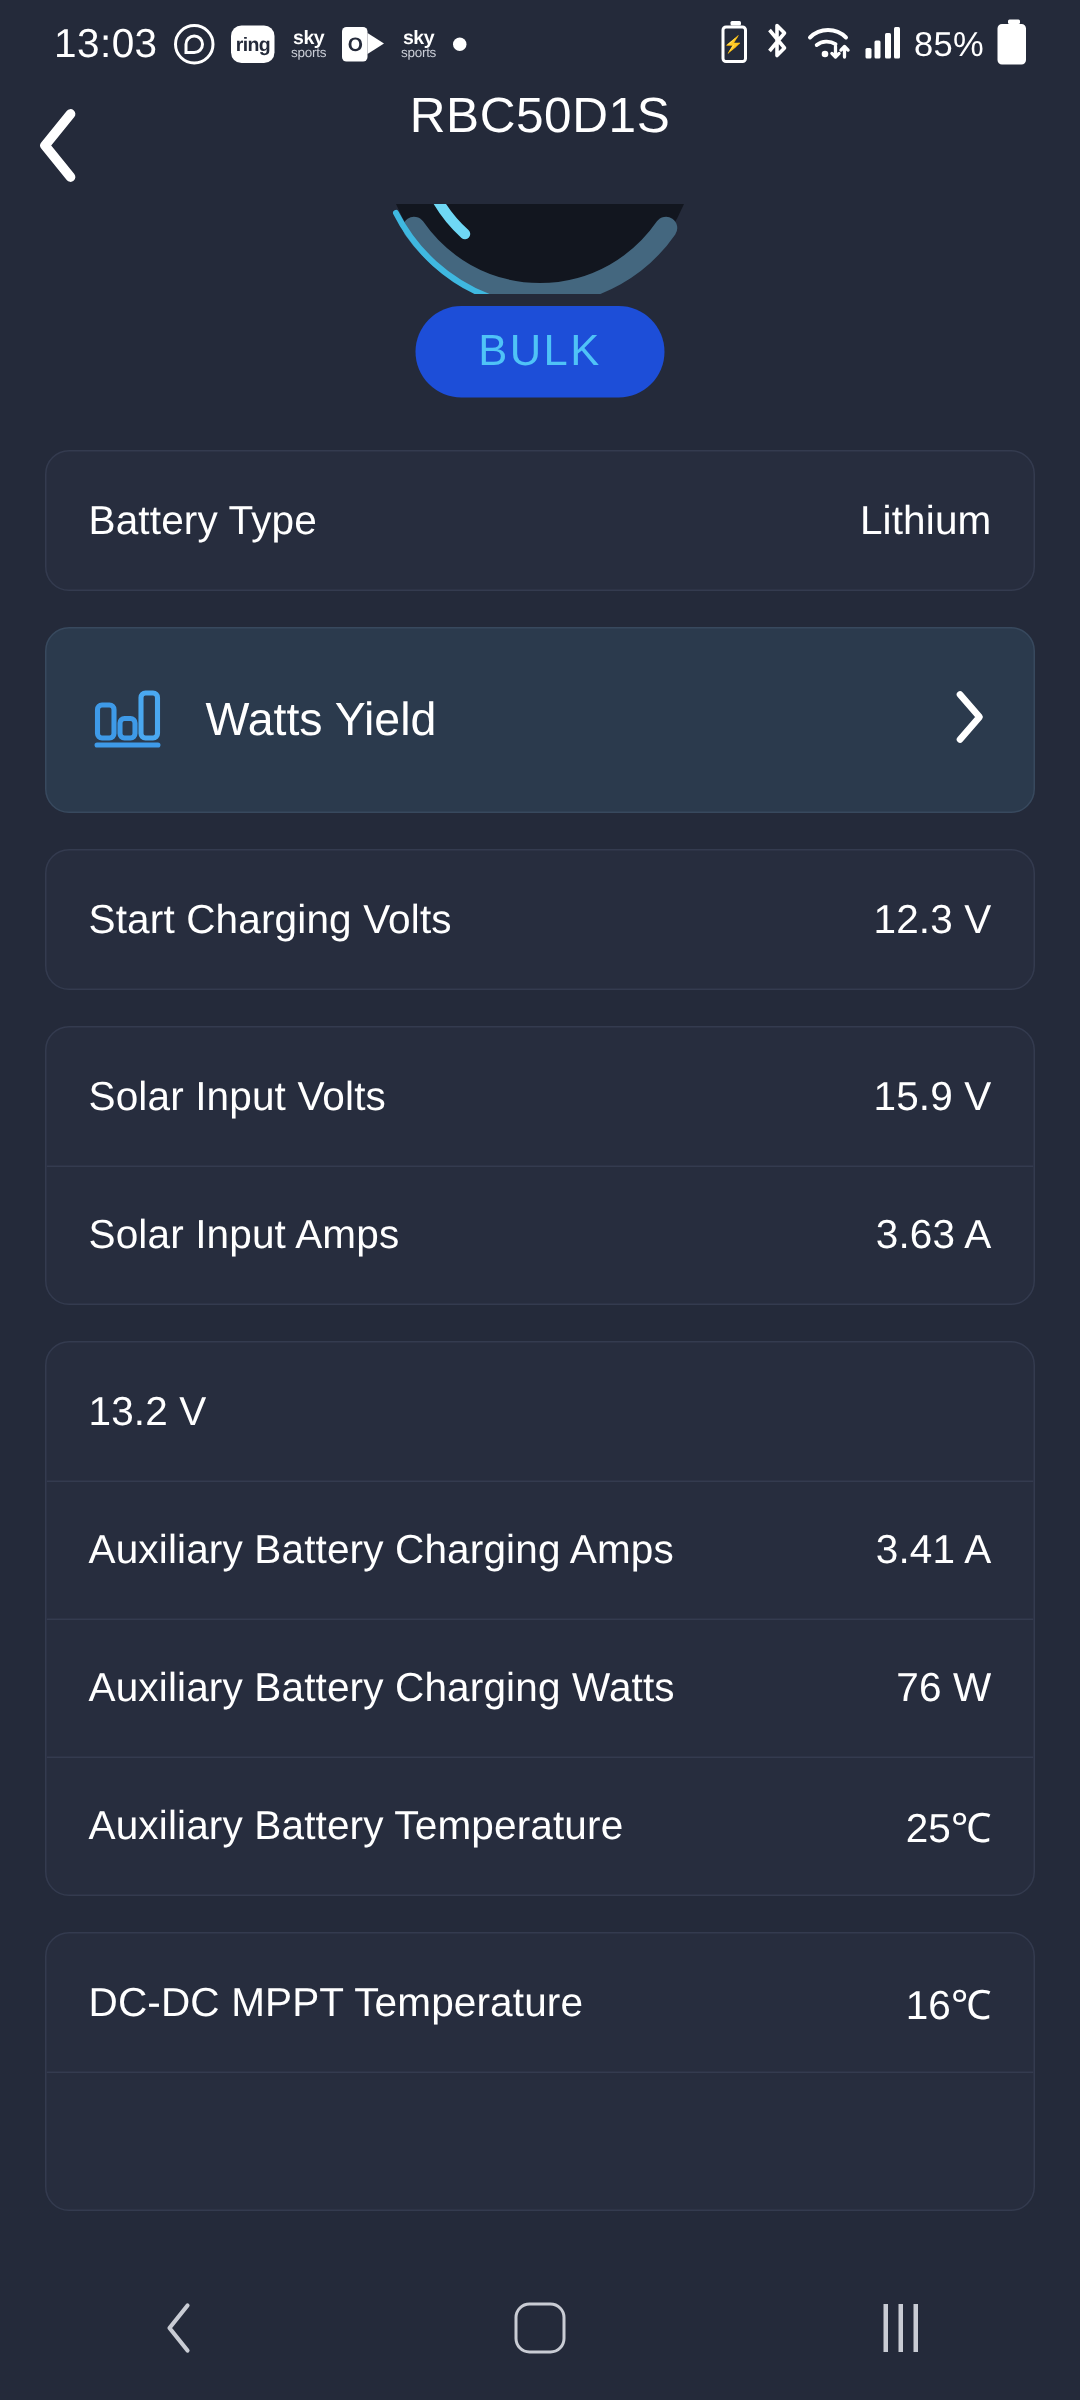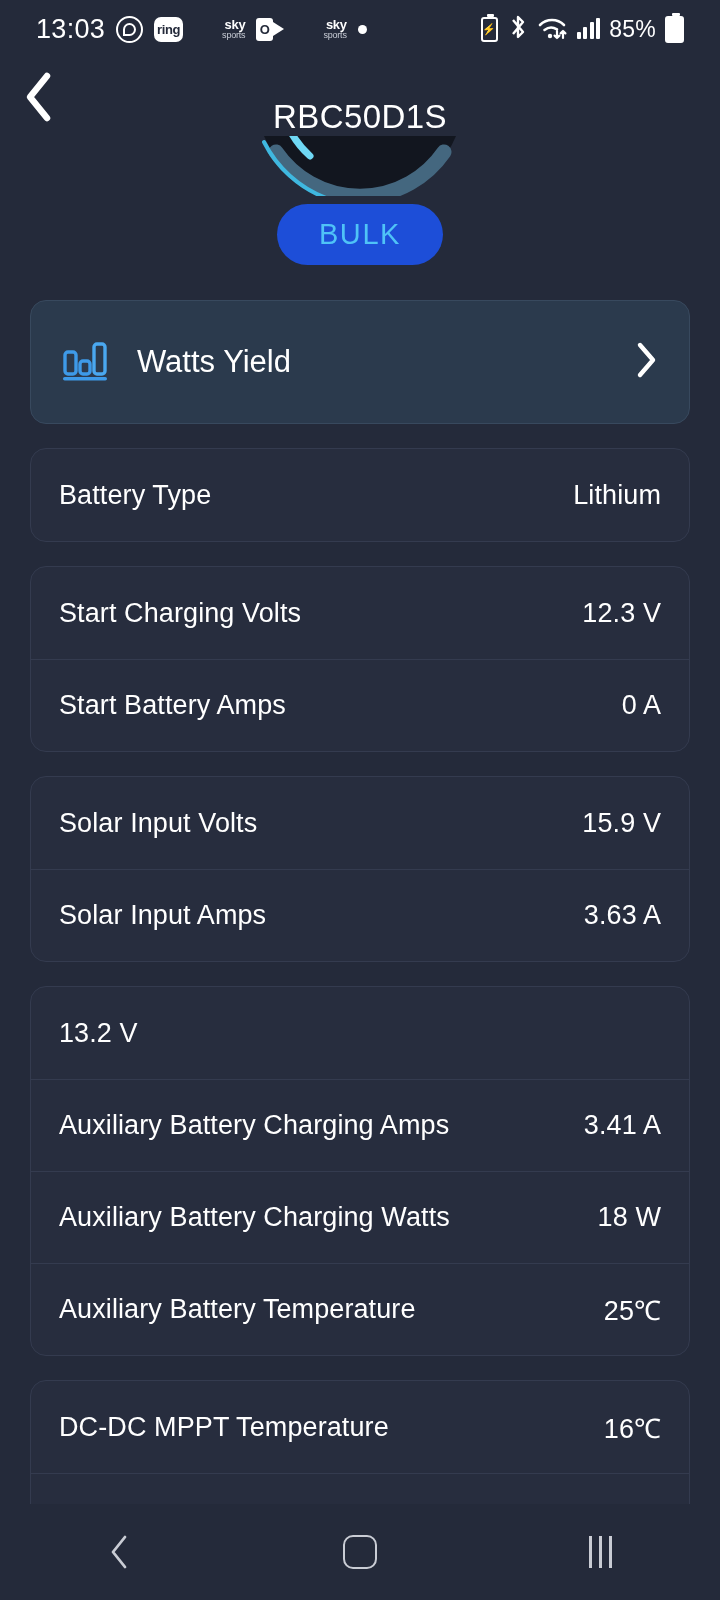--- a/index.html
+++ b/index.html
@@ -21,43 +21,43 @@
   .sb-time{ font-size:27px; font-weight:400; letter-spacing:.3px; }
 
   .ic{ display:inline-flex; align-items:center; justify-content:center; }
   .ic-wa{ width:27px; height:27px; border:2.4px solid #fff; border-radius:50%; position:relative; }
   .ic-wa:after{ content:""; position:absolute; width:9px; height:9px; border:2.4px solid #fff;
      border-radius:50% 50% 50% 0; left:5px; top:5px; }
   .ic-ring{
     width:29px; height:25px; background:#fff; border-radius:7px; color:#242a3a;
     font-size:13px; font-weight:700; letter-spacing:-.4px;
   }
-  .ic-sky{ line-height:.95; text-align:right; }
+  .ic-sky{ line-height:.95; text-align:center; }
   .ic-sky b{ display:block; font-size:13px; font-weight:700; letter-spacing:-.3px; }
-  .ic-sky i{ display:block; font-size:9px; font-style:normal; color:#c9cdd6; letter-spacing:-.2px;margin-left:28px; }
+  .ic-sky i{ display:block; font-size:9px; font-style:normal; color:#c9cdd6; letter-spacing:-.2px; }
   .ic-out{ width:28px; height:23px; position:relative; }
   .ic-out .o1{ position:absolute; left:0; top:0; width:17px; height:23px; background:#fff; border-radius:3px;
      color:#242a3a; font-size:13px; font-weight:700; display:flex; align-items:center; justify-content:center; }
   .ic-out .o2{ position:absolute; right:0; top:4px; width:0; height:0;
      border-top:7px solid transparent; border-bottom:7px solid transparent; border-left:11px solid #fff; }
   .ic-dot{ width:9px; height:9px; border-radius:50%; background:#fff; }
 
   .ic-batt-s{ width:17px; height:25px; border:2.3px solid #fff; border-radius:3px; position:relative; }
   .ic-batt-s:before{ content:""; position:absolute; top:-5px; left:4px; width:7px; height:3px; background:#fff; border-radius:1px;}
   .ic-batt-s:after{ content:"⚡"; position:absolute; inset:0; font-size:11px; color:#fff;
      display:flex; align-items:center; justify-content:center; }
   .ic-bt{ font-size:25px; line-height:1; }
   .ic-sig{ display:flex; align-items:flex-end; gap:2.5px; height:20px; }
   .ic-sig span{ width:4px; background:#fff; border-radius:1px; }
   .sb-pct{ font-size:23px; letter-spacing:.2px; }
   .ic-batt-b{ width:19px; height:27px; border:2.4px solid #fff; border-radius:3px; position:relative; background:#fff;}
   .ic-batt-b:before{ content:""; position:absolute; top:-5px; left:5px; width:8px; height:3px; background:#fff; border-radius:1px;}
 
   
-  .header{ height:78px; display:flex; align-items:flex-end; position:relative; }
+  .header{ height:78px; display:flex; align-items:flex-start; position:relative; }
   .back-btn{ width:78px; height:78px; display:flex; align-items:center; justify-content:center; }
   .page-title{
     position:absolute; left:0; right:0; text-align:center;
     font-size:33px; color:#ffffff; letter-spacing:.4px; pointer-events:none;
   }
 
   
   .gauge-wrap{ height:60px; display:flex; justify-content:center; overflow:hidden; position:relative; }
   .gauge{ position:absolute; top:-170px; }
 
@@ -168,20 +168,27 @@
     <path d="M 34 176 A 116 116 0 0 0 96 232" fill="none" stroke="#3fb8e0" stroke-width="4" stroke-linecap="round"></path>
     <path d="M 62 168 A 92 92 0 0 0 80 190" fill="none" stroke="#6fd8f5" stroke-width="7" stroke-linecap="round"></path>
   </svg>
 </div>
 
 <div class="badge-row">
   <div class="badge">BULK</div>
 </div>
 
 <div class="scroll">
+
+  <div class="card">
+    <div class="row">
+      <span class="row-label">Battery Type</span>
+      <span class="row-value">Lithium</span>
+    </div>
+  </div>
 
   <div class="card accent">
     <div class="row yield-row">
       <div class="yield-left">
         <span>
           <svg width="48" height="44" viewBox="0 0 48 44">
             <rect x="4" y="14" width="11" height="22" rx="3" fill="none" stroke="#3e9ae8" stroke-width="3.4"></rect>
             <rect x="19" y="23" width="10" height="13" rx="3" fill="none" stroke="#3e9ae8" stroke-width="3.4"></rect>
             <rect x="33" y="6" width="11" height="30" rx="3" fill="none" stroke="#4aa8f0" stroke-width="3.4"></rect>
             <rect x="2" y="39" width="44" height="3.4" rx="1.7" fill="#3e9ae8"></rect>
@@ -192,34 +199,23 @@
       <span class="chev">
         <svg width="26" height="40" viewBox="0 0 26 40">
           <path d="M7 5 L20 20 L7 35" fill="none" stroke="#ffffff" stroke-width="4.4" stroke-linecap="round" stroke-linejoin="round"></path>
         </svg>
       </span>
     </div>
   </div>
 
   <div class="card">
     <div class="row">
-      <span class="row-label">Battery Type</span>
-      <span class="row-value">Lithium</span>
-    </div>
-  </div>
-
-  <div class="card">
-    <div class="row">
       <span class="row-label">Start Charging Volts</span>
       <span class="row-value">12.3 V</span>
     </div>
-    <div class="row">
-      <span class="row-label">Start Battery Amps</span>
-      <span class="row-value">0 A</span>
-    </div>
   </div>
 
   <div class="card">
     <div class="row">
       <span class="row-label">Solar Input Volts</span>
       <span class="row-value">15.9 V</span>
     </div>
     <div class="row">
       <span class="row-label">Solar Input Amps</span>
       <span class="row-value">3.63 A</span>
@@ -229,21 +225,21 @@
   <div class="card">
     <div class="row">
       <span class="row-value">13.2 V</span>
     </div>
     <div class="row">
       <span class="row-label">Auxiliary Battery Charging Amps</span>
       <span class="row-value">3.41 A</span>
     </div>
     <div class="row">
       <span class="row-label">Auxiliary Battery Charging Watts</span>
-      <span class="row-value">18 W</span>
+      <span class="row-value">76 W</span>
     </div>
     <div class="row">
       <span class="row-label">Auxiliary Battery Temperature</span>
       <span class="row-value">25℃</span>
     </div>
   </div>
 
   <div class="card cut">
     <div class="row">
       <span class="row-label">DC-DC MPPT Temperature</span>

